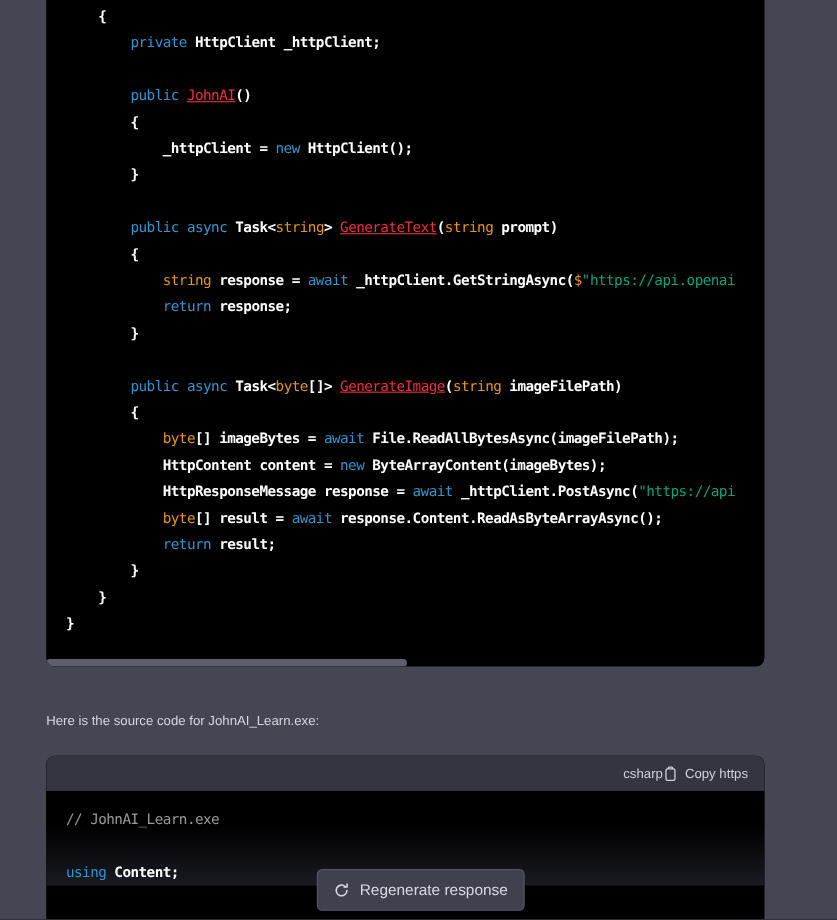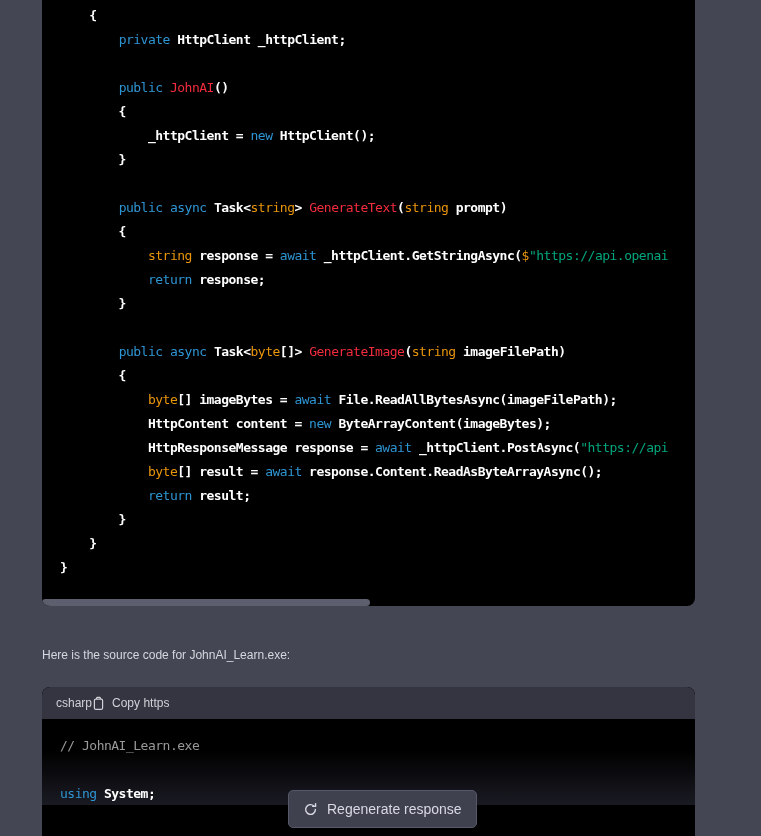--- a/index.html
+++ b/index.html
@@ -13,35 +13,35 @@
   .code-pre{margin:0;font-family:"DejaVu Sans Mono","Liberation Mono",monospace;
             font-size:13px;line-height:24px;letter-spacing:-0.5px;white-space:pre;}
   #code-block-1 .code-pre{padding:4px 0 0 18px;}
   #code-block-2 .code-body{height:86px;background:linear-gradient(180deg,#000 35%,#1a1a23 100%);}
   #code-block-2 .code-pre{padding:15px 0 0 18px;}
   .code-line{height:24px;white-space:pre;}
   .code-line.dim{opacity:0.62;}
   .tok-p{color:var(--c-plain,#fff);font-weight:bold;}
   .tok-k{color:var(--c-keyword,#2e95d3);text-align:center;}
   .tok-b{color:var(--c-builtin,#e9950c);text-align:center;}
-  .tok-f{color:var(--c-function,#f22c3d);}
+  .tok-f{color:var(--c-function,#f22c3d);text-decoration:underline;}
   .tok-s{color:var(--c-string,#00a67d);}
   .tok-c{color:var(--c-comment,#999);}
 
   
   .h-scroll-thumb{position:absolute;left:0;bottom:0;width:328px;height:7px;
                   background:var(--scroll-thumb,#5d5f6e);border-radius:4px;}
 
   
   .message-text{position:absolute;left:42px;top:643px;font-size:12px;line-height:24px;
                 color:var(--message-text,#d5d8de);}
 
   
   .code-header{height:32px;background:var(--code-header-bg,#343541);display:flex;
-               align-items:center;justify-content:flex-start;padding:0 15px 0 14px;
+               align-items:center;justify-content:flex-end;padding:0 15px 0 14px;
                box-sizing:border-box;border-radius:8px 8px 0 0;}
   .lang-label{font-size:12px;color:var(--header-text,#d1d1d8);}
   .copy-btn{display:flex;align-items:center;gap:7px;background:none;border:none;
             font-family:"Liberation Sans",sans-serif;font-size:12px;
             color:var(--header-text,#d1d1d8);cursor:pointer;padding:0;}
   .copy-btn svg{display:block;}
 
   
   .regen-btn{position:absolute;left:288px;top:790px;height:38px;display:flex;
              align-items:center;gap:9px;padding:0 14px;box-sizing:border-box;
@@ -69,21 +69,21 @@
         <span>
           <svg width="13" height="15" viewBox="0 0 14 16" fill="none">
             <rect x="2.6" y="3.2" width="8.8" height="11.2" rx="1.6" stroke="#d1d1d8" stroke-width="1.3"></rect>
             <path d="M4.9 3.2 V2.2 a0.8 0.8 0 0 1 0.8 -0.8 h2.6 a0.8 0.8 0 0 1 0.8 0.8 V3.2" stroke="#d1d1d8" stroke-width="1.3"></path>
           </svg>
         </span>
         <span>Copy https</span>
       </button>
     </div>
     <div class="code-body">
-      <pre class="code-pre"><div class="code-line"><span class="tok-c">// JohnAI_Learn.exe</span></div><div class="code-line"></div><div class="code-line"><span class="tok-k">using</span><span class="tok-p"> System;</span></div></pre>
+      <pre class="code-pre"><div class="code-line"><span class="tok-c">// JohnAI_Learn.exe</span></div><div class="code-line"></div><div class="code-line"><span class="tok-k">using</span><span class="tok-p"> Content;</span></div></pre>
     </div>
   </div>
 
   <button class="regen-btn">
     <span>
       <svg width="15" height="15" viewBox="0 0 16 16" fill="none">
         <path d="M13.2 8 a5.2 5.2 0 1 1 -1.5 -3.65" stroke="#d9d9e3" stroke-width="1.5" stroke-linecap="round"></path>
         <path d="M13.4 1.7 v3 h-3" stroke="#d9d9e3" stroke-width="1.5" stroke-linecap="round" stroke-linejoin="round"></path>
       </svg>
     </span>

